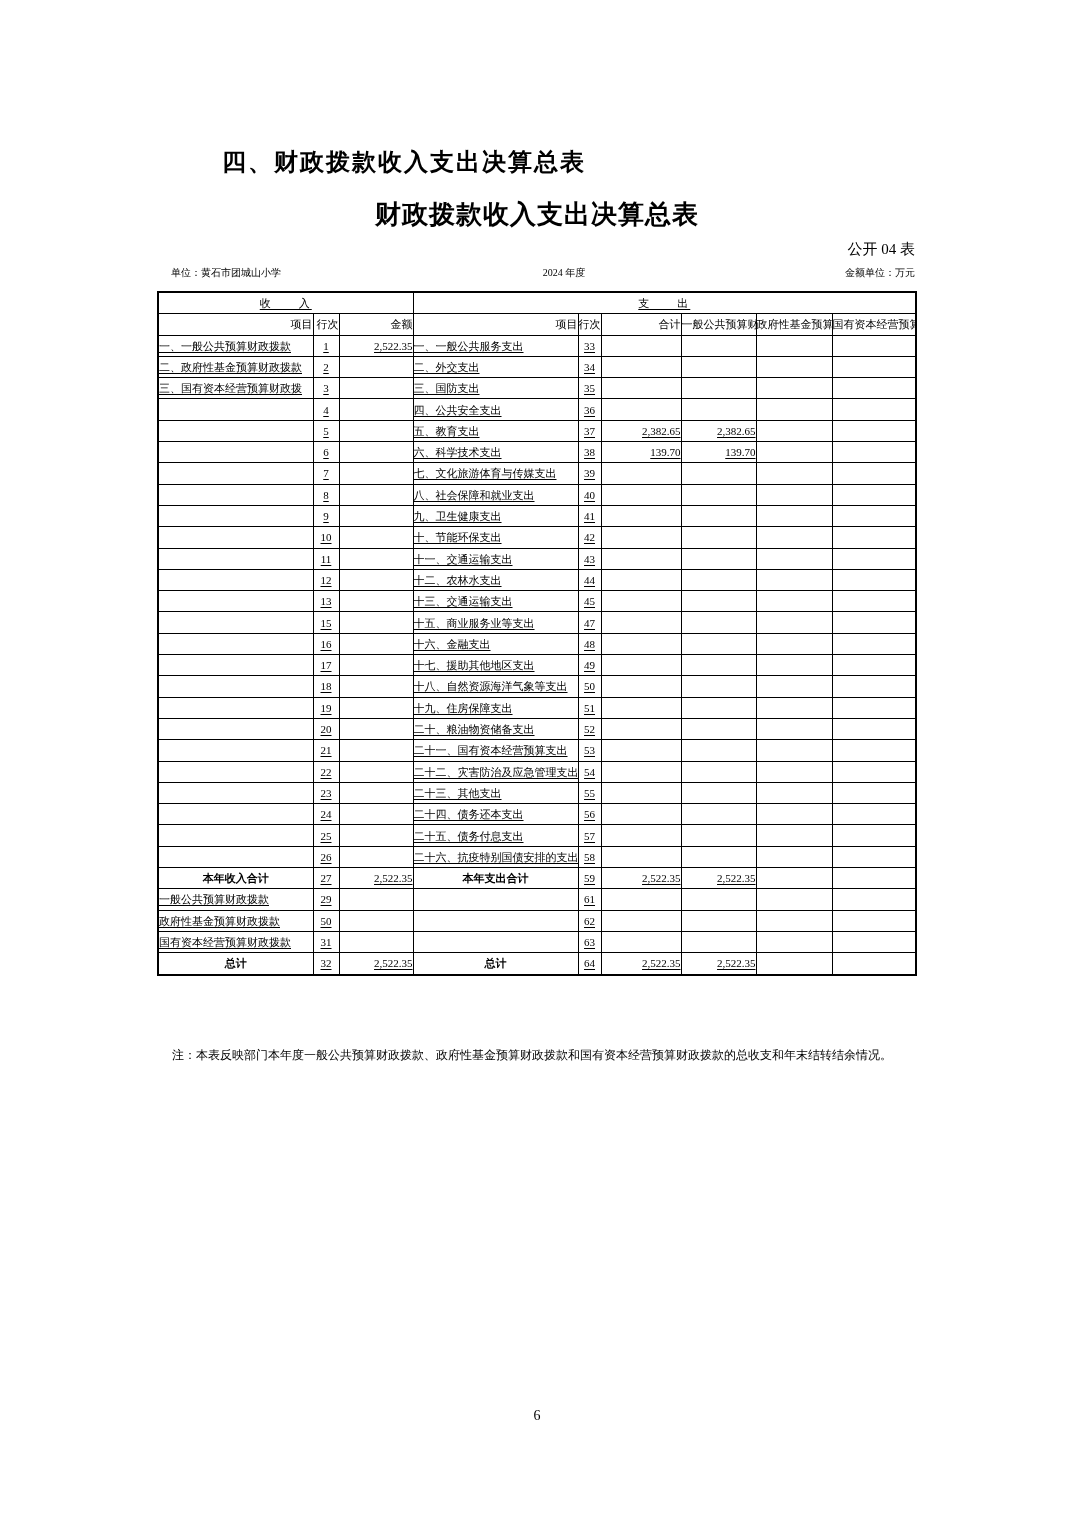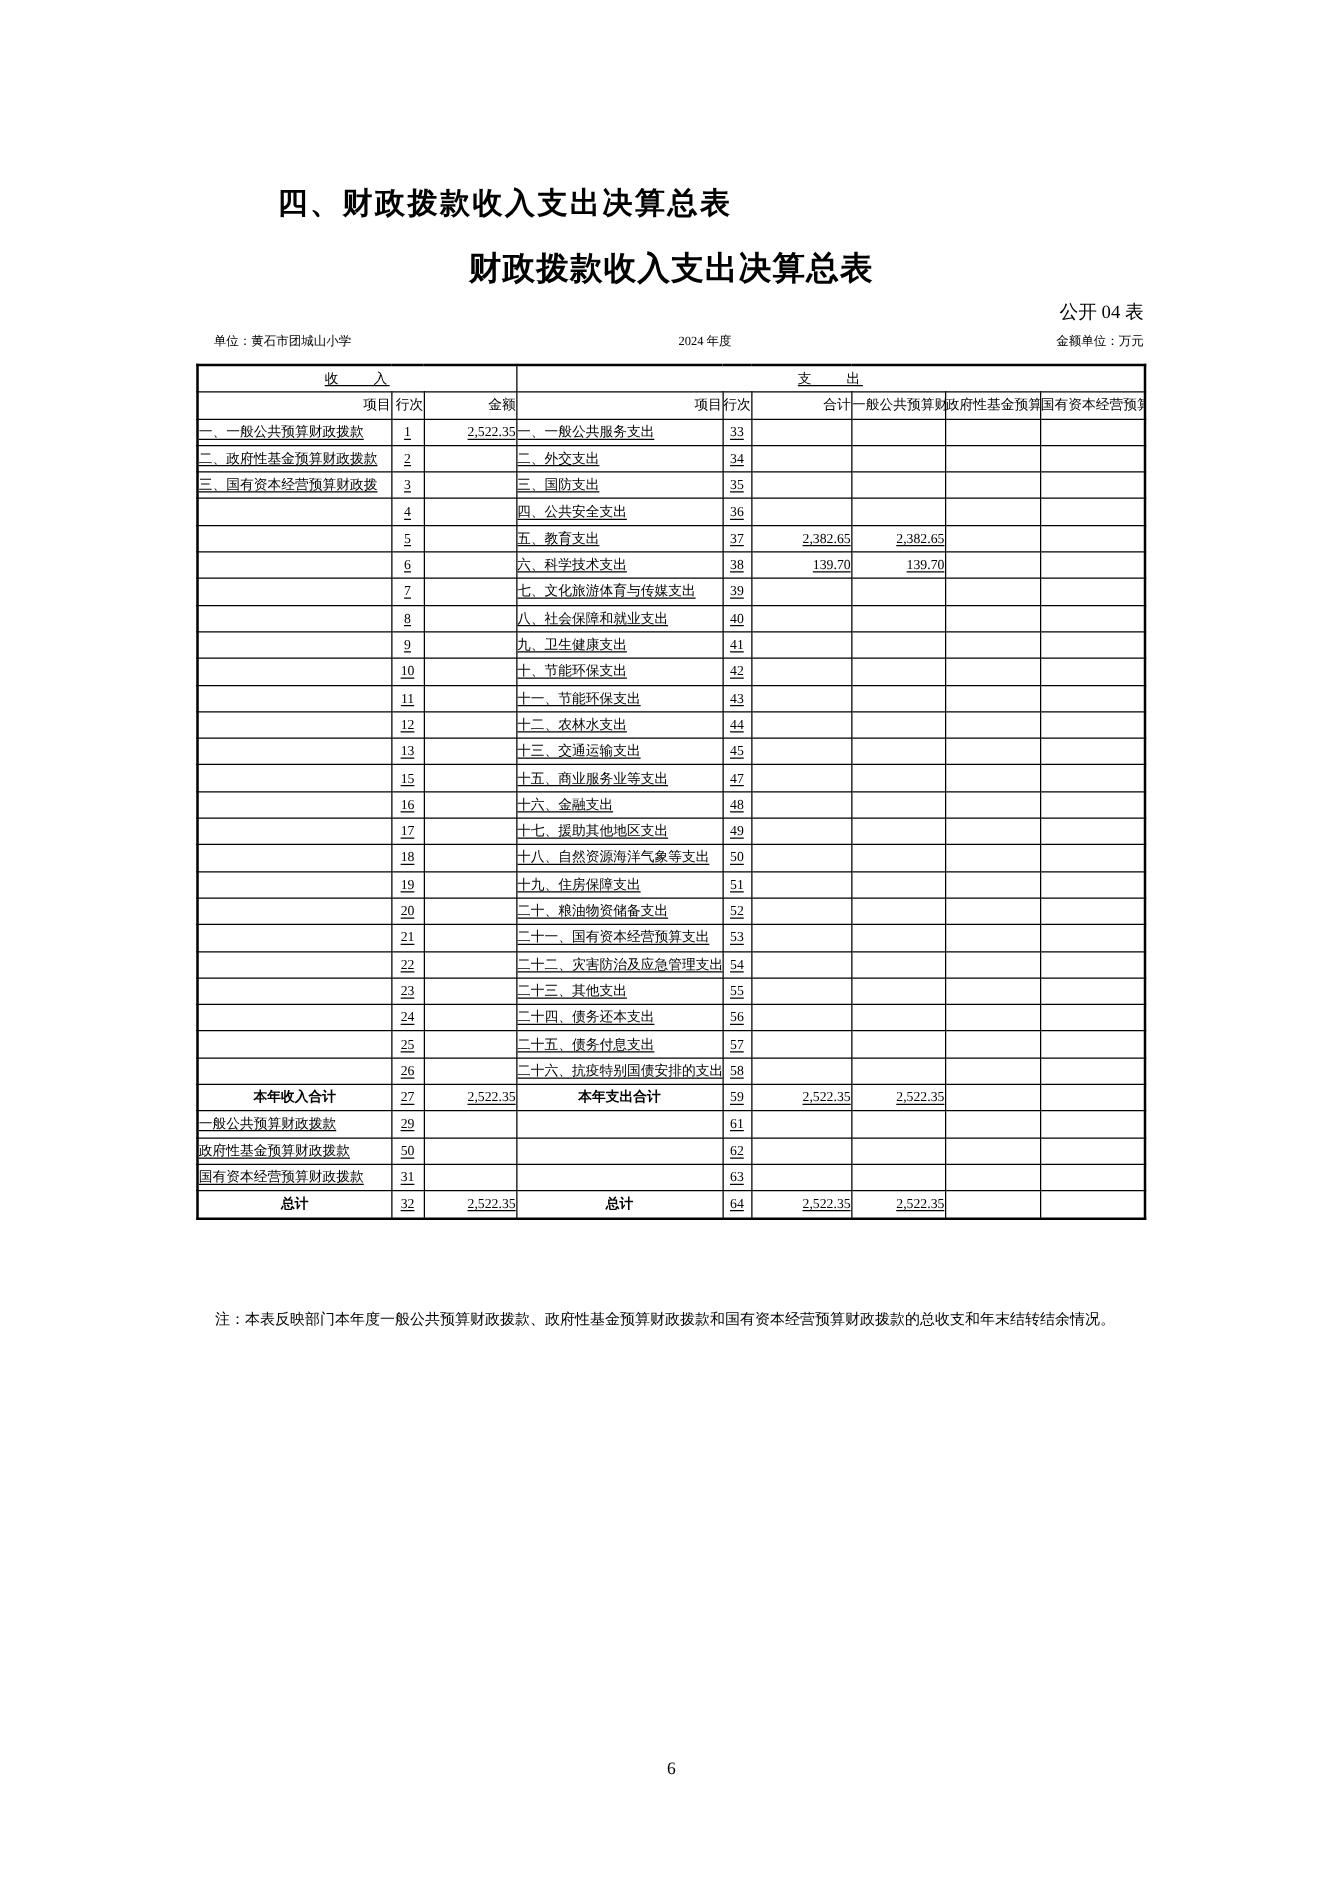--- a/index.html
+++ b/index.html
@@ -209,21 +209,21 @@
         <td class="num u">42</td>
         <td class="amt u"></td>
         <td class="amt u"></td>
         <td class="amt u"></td>
         <td class="amt u"></td>
       </tr>
       <tr>
         <td class="lbl u"></td>
         <td class="num u">11</td>
         <td class="amt u"></td>
-        <td class="lbl u">十一、节能环保支出</td>
+        <td class="lbl u">十一、交通运输支出</td>
         <td class="num u">43</td>
         <td class="amt u"></td>
         <td class="amt u"></td>
         <td class="amt u"></td>
         <td class="amt u"></td>
       </tr>
       <tr>
         <td class="lbl u"></td>
         <td class="num u">12</td>
         <td class="amt u"></td>

